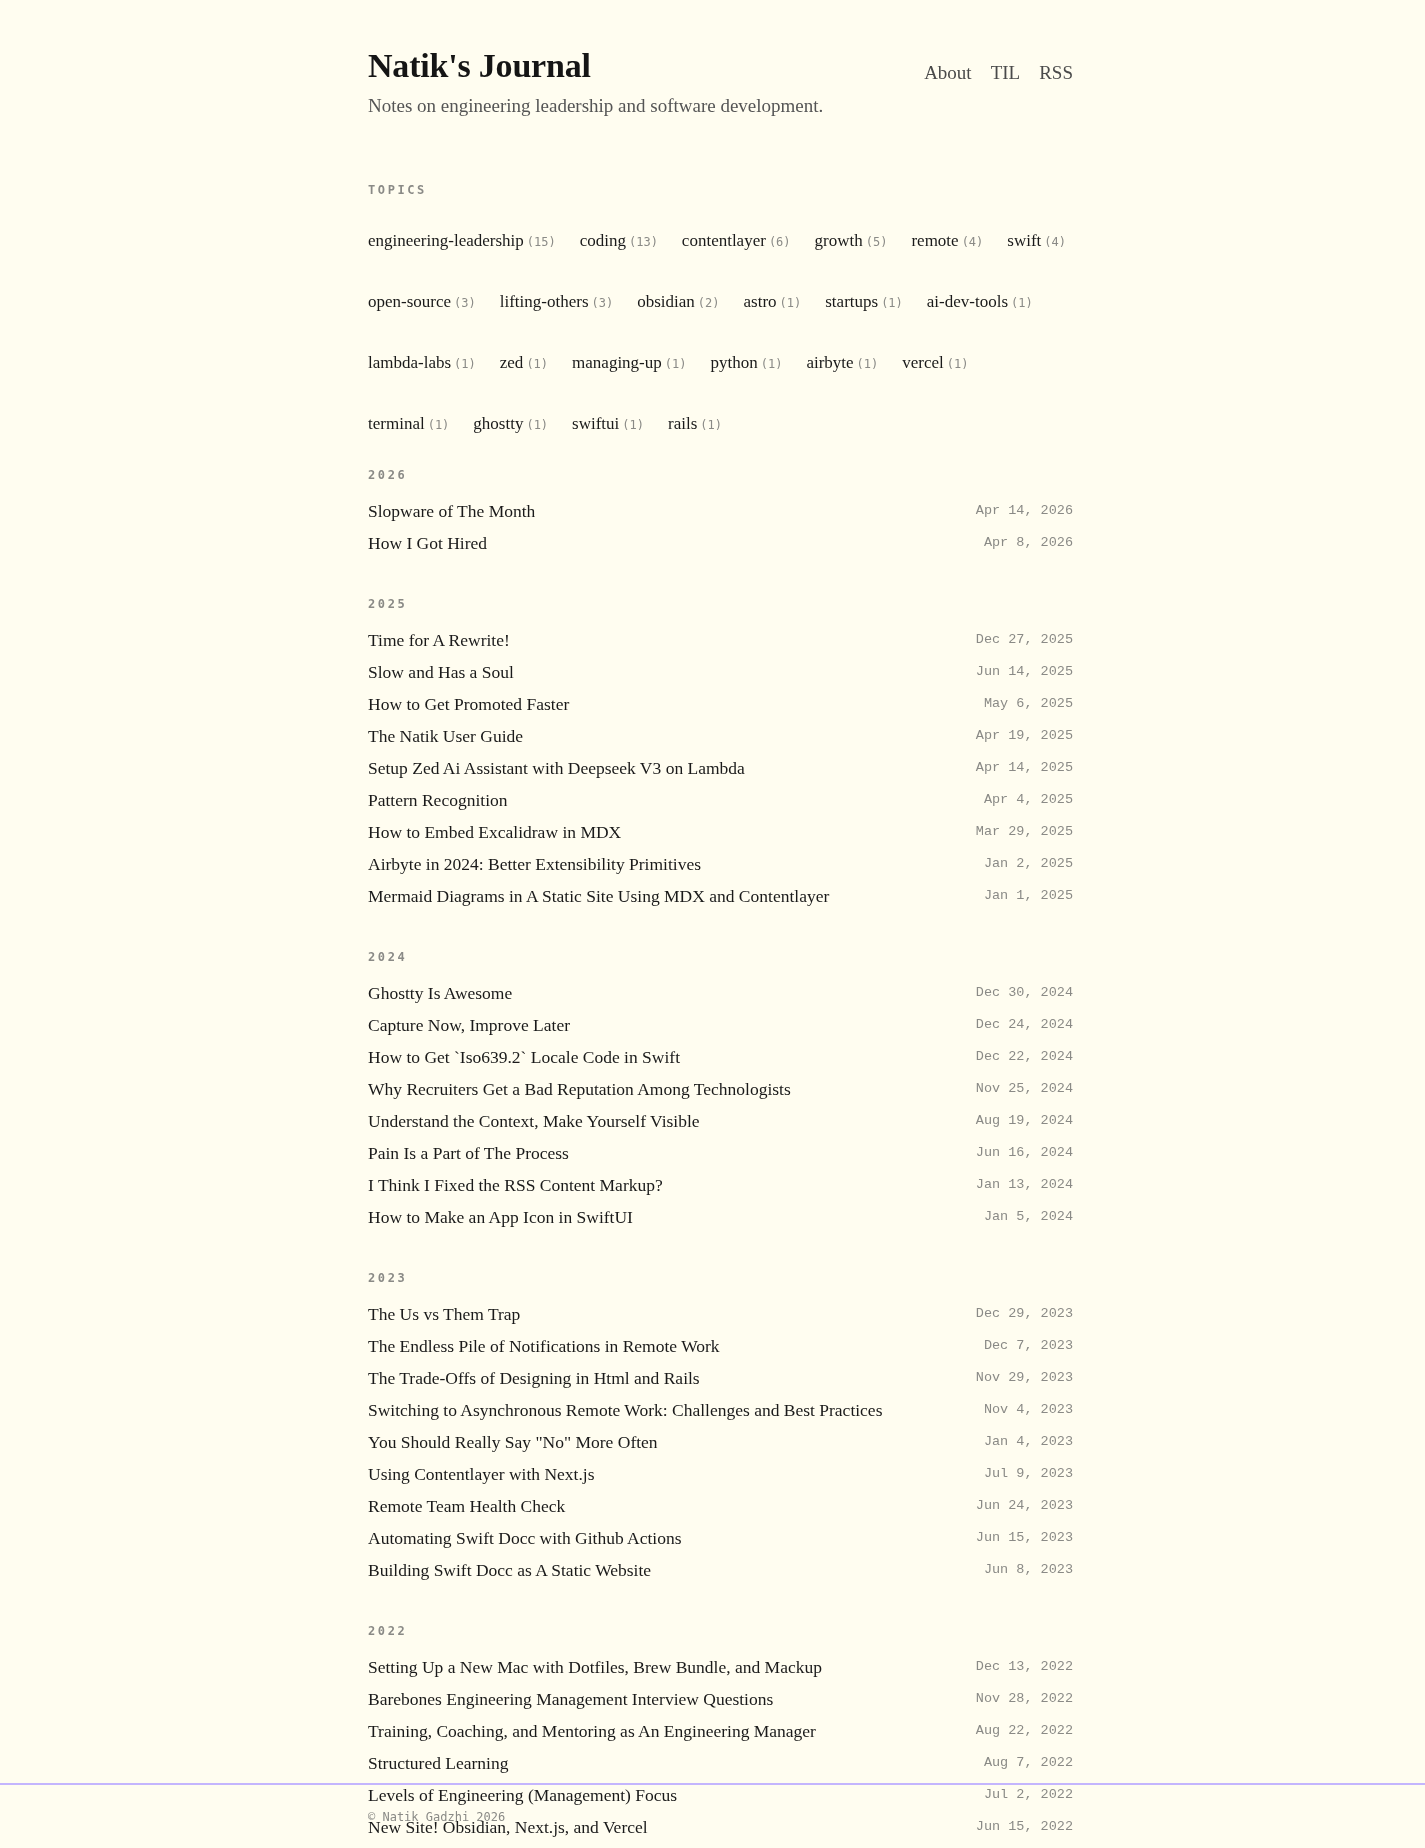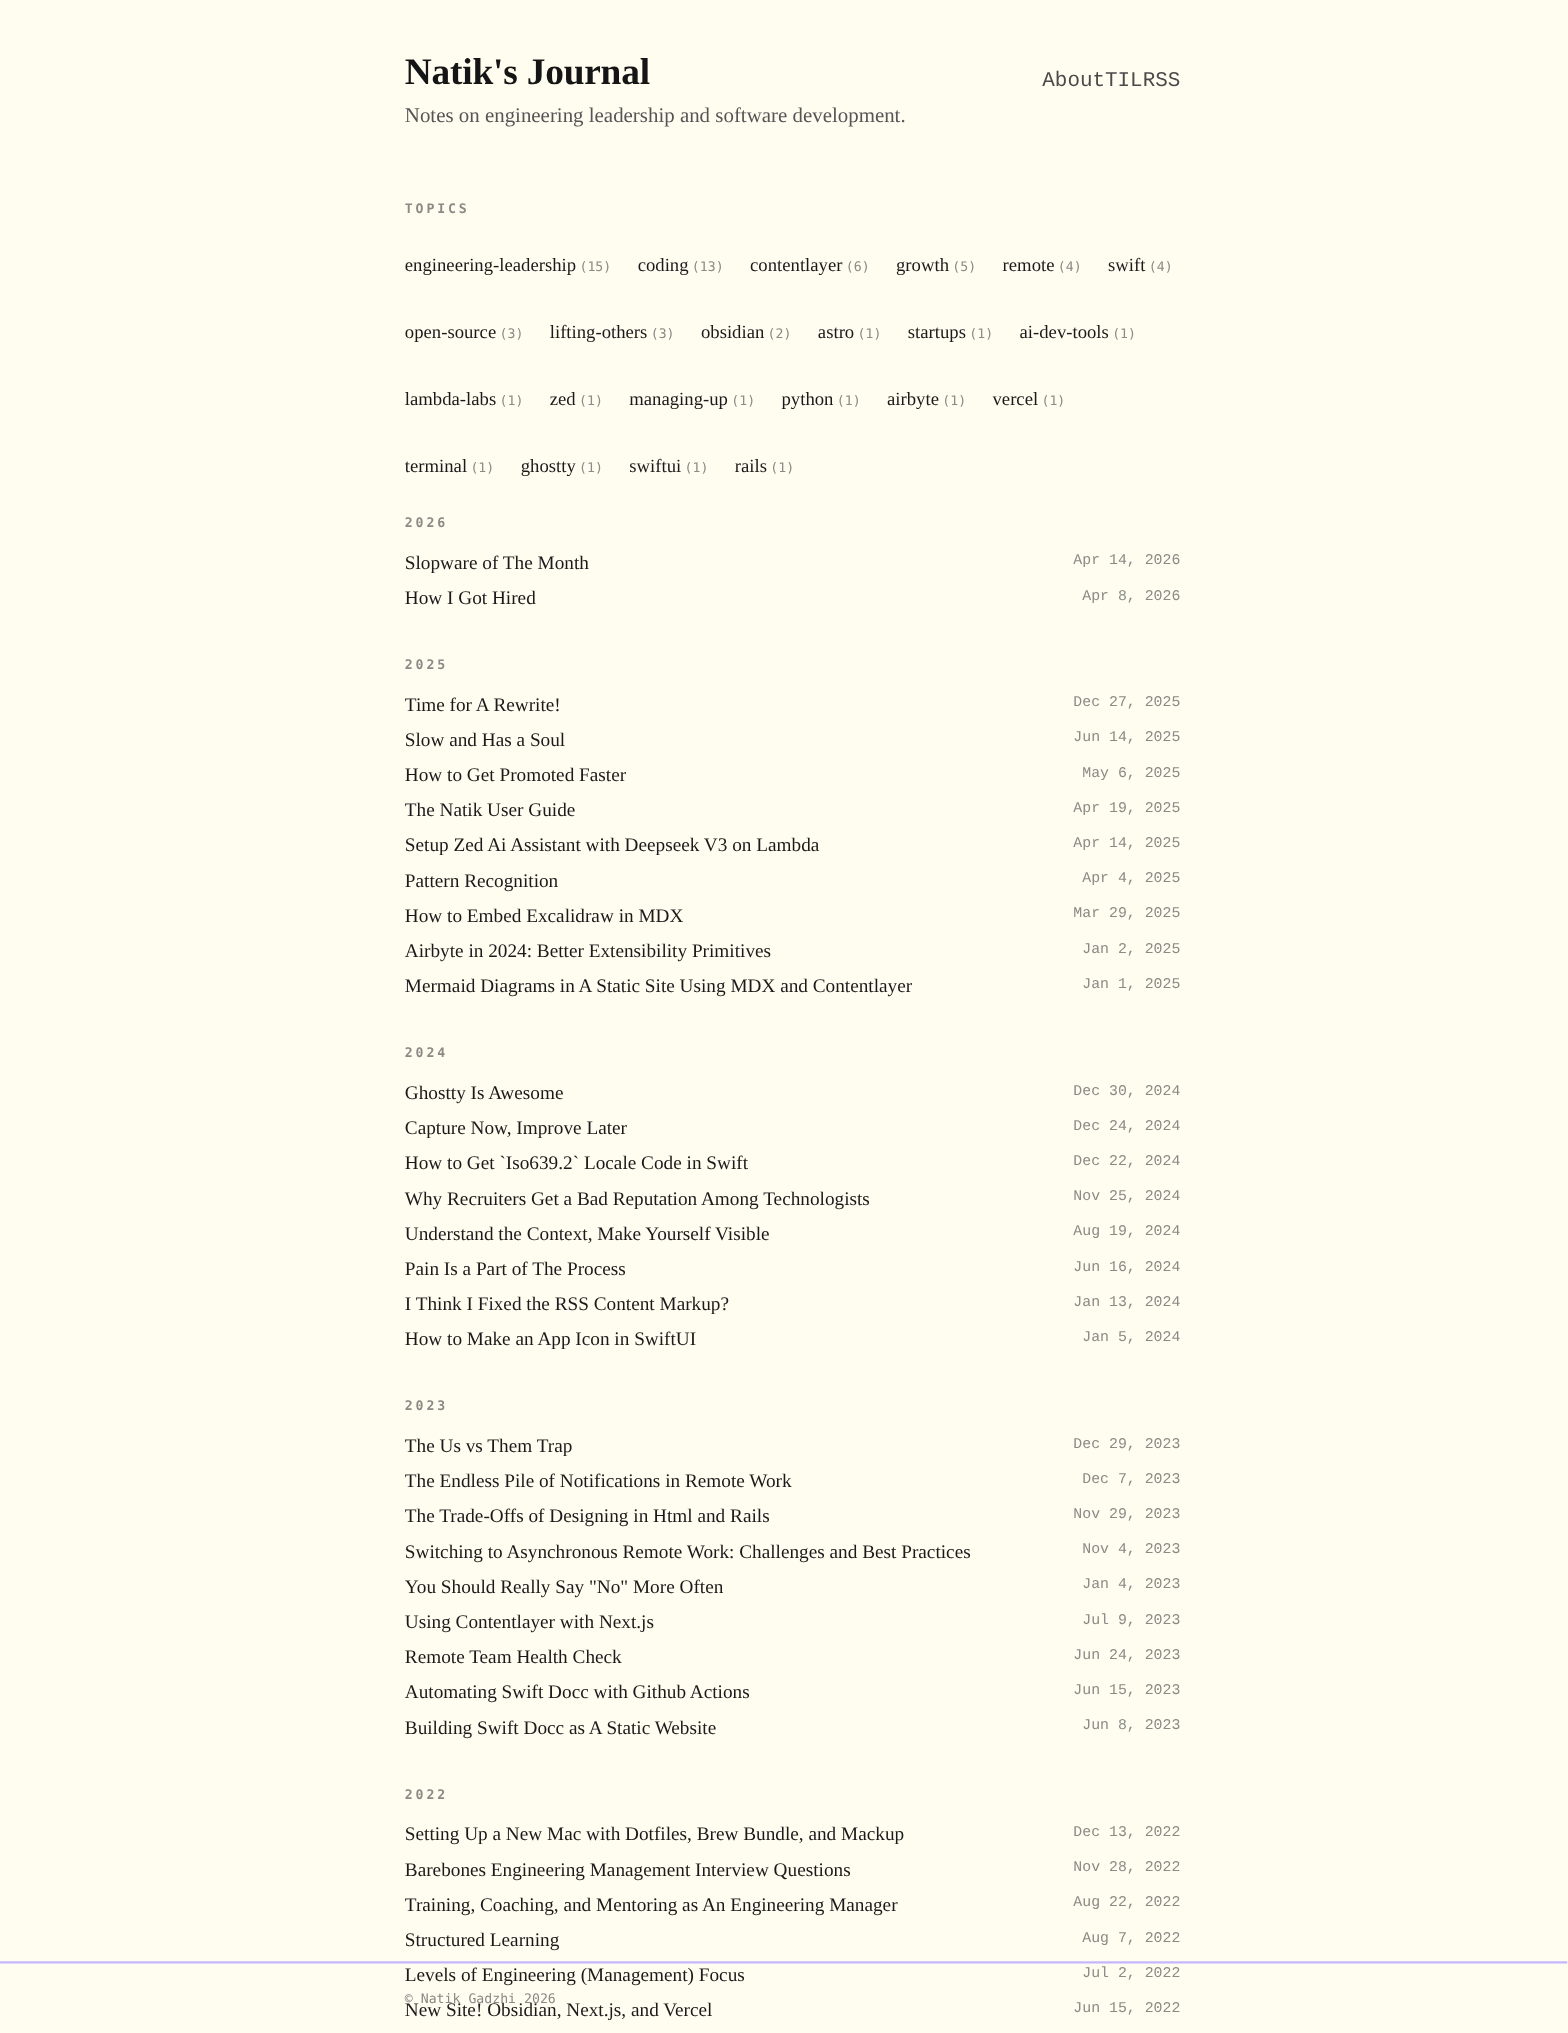--- a/index.html
+++ b/index.html
@@ -27,22 +27,22 @@
       font-family: "Liberation Serif", "DejaVu Serif", serif;
       font-weight: bold;
       font-size: 34px;
       line-height: 44px;
       color: #151515;
       letter-spacing: -0.2px;
       text-decoration: none;
     }
     nav.site-nav {
       display: flex;
+      gap: 19px;
       padding-top: 13px;
-      font-family: Liberation Mono, monospace;
     }
     nav.site-nav a {
       font-size: 19px;
       color: #4a4a4a;
       text-decoration: none;
       line-height: 22px;
     }
     .tagline {
       font-size: 19px;
       color: #555;

